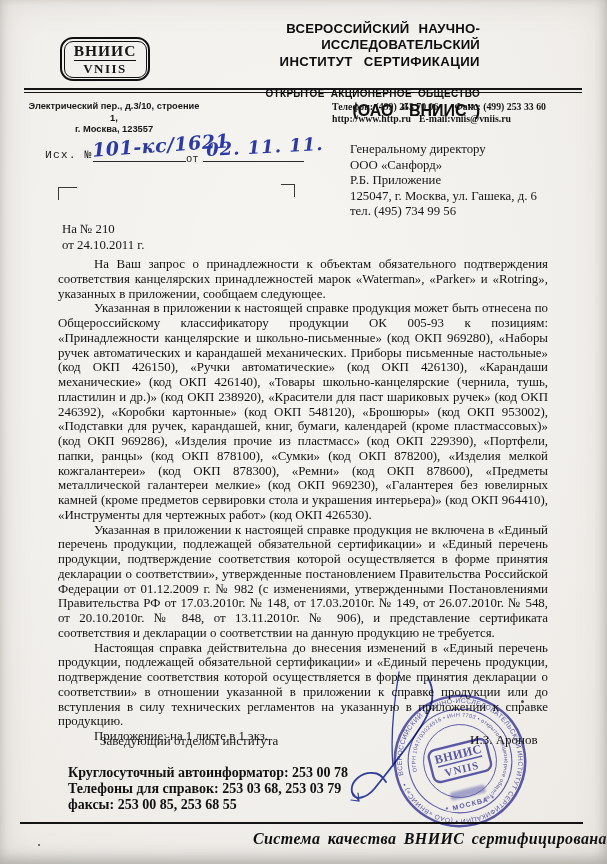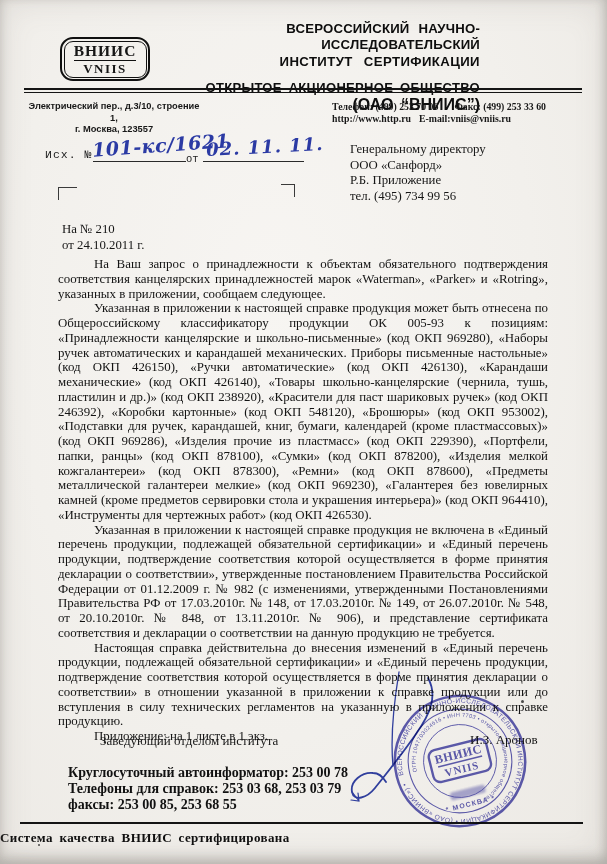--- a/index.html
+++ b/index.html
@@ -18,21 +18,21 @@
     border:2.5px solid #101010;border-radius:13px;box-sizing:border-box;padding:1.5px;}
   .logo-inner{width:100%;height:100%;border:1.2px solid #101010;border-radius:9px;box-sizing:border-box;
     display:flex;flex-direction:column;align-items:center;justify-content:center;}
   .logo-ru{font-family:"Liberation Serif",serif;font-weight:bold;font-size:15.5px;letter-spacing:1px;line-height:16px;}
   .logo-hr{width:62px;border-top:1.6px solid #101010;margin:1px 0;}
   .logo-en{font-family:"Liberation Serif",serif;font-weight:bold;font-size:13px;letter-spacing:1.5px;line-height:13px;}
   .org-title{position:absolute;left:150px;top:21px;width:330px;text-align:right;
     font-family:"Liberation Sans",sans-serif;font-weight:bold;color:#0e0e0e;}
   .org-t1{font-size:13.2px;line-height:16px;word-spacing:5px;letter-spacing:.2px;}
   .org-t2{font-size:13.2px;line-height:16px;word-spacing:7px;letter-spacing:.4px;margin-top:1px;}
-  .org-t3{font-size:13px;line-height:11px;word-spacing:3px;letter-spacing:.3px;margin-top:12px;}
+  .org-t3{font-size:10px;line-height:11px;word-spacing:3px;letter-spacing:.3px;margin-top:18px;}
   .org-t4{font-size:16px;line-height:15px;word-spacing:3px;margin-top:4px;}
   .rule1{position:absolute;left:24px;top:88px;width:558px;height:1.5px;
     border-top:2.6px solid #151515;border-bottom:1.6px solid #151515;}
   .contact-left{position:absolute;left:28px;top:101px;width:172px;text-align:center;
     font-family:"Liberation Sans",sans-serif;font-weight:bold;font-size:9.3px;line-height:11.5px;color:#181818;}
   .contact-right{position:absolute;left:332px;top:101px;width:240px;
     font-family:Liberation Serif, serif;font-weight:bold;font-size:9.8px;line-height:11.5px;color:#181818;}
   .cr-gap{display:inline-block;width:16px;}
   .cr-gap2{display:inline-block;width:8px;}
   
@@ -54,22 +54,22 @@
   .reference{position:absolute;left:62px;top:221px;font-size:12.8px;line-height:16px;}
   
   .body-text{position:absolute;left:58px;top:257px;width:490px;
     font-size:12.9px;line-height:14.75px;text-align:justify;color:#131313;}
   .body-text p{margin:0;text-indent:36px;}
   
   .sig-title{position:absolute;left:100px;top:733px;font-size:13px;}
   .signer-name{position:absolute;left:470px;top:732px;font-size:13px;z-index:3;}
   .contacts{position:absolute;left:68px;top:765px;font-weight:bold;font-size:14px;line-height:15.8px;color:#111;}
   .rule2{position:absolute;left:20px;top:822px;width:563px;border-top:2.3px solid #141414;}
-  .footer-line{position:absolute;left:0;top:830px;width:607px;text-align:left;
-    font-weight:bold;font-size:13px;letter-spacing:.4px;word-spacing:3px;color:#101010;}
+  .footer-line{position:absolute;left:0;top:830px;width:607px;text-align:right;
+    font-weight:bold;font-style:italic;font-size:16px;letter-spacing:.4px;word-spacing:3px;color:#101010;}
   
   .stamp{position:absolute;left:391px;top:692px;width:138px;height:138px;
     mix-blend-mode:multiply;opacity:.9;z-index:4;}
   .signature-svg{position:absolute;left:342px;top:668px;width:115px;height:150px;
     mix-blend-mode:multiply;z-index:5;}
   .speck{position:absolute;background:#4a4a4a;border-radius:50%;}
 </style>
 </head>
 <body>
 
@@ -113,20 +113,21 @@
   <div class="hw hw-date">02. 11. 11.</div>
   <div class="uline uline2"></div>
 
   <div class="corner corner-left"></div>
   <div class="corner corner-right"></div>
 
   <div class="recipient">
     <div>Генеральному директору</div>
     <div>ООО «Санфорд»</div>
     <div>Р.Б. Приложение</div>
+    <div>125047, г. Москва, ул. Гашека, д. 6</div>
     <div>тел. (495) 734 99 56</div>
   </div>
 
   <div class="reference">
     <div>На № 210</div>
     <div>от 24.10.2011 г.</div>
   </div>
 
   <div class="body-text">
     <p>На Ваш запрос о принадлежности к объектам обязательного подтверждения соответствия канцелярских принадлежностей марок «Waterman», «Parker» и «Rotring», указанных в приложении, сообщаем следующее.</p>

